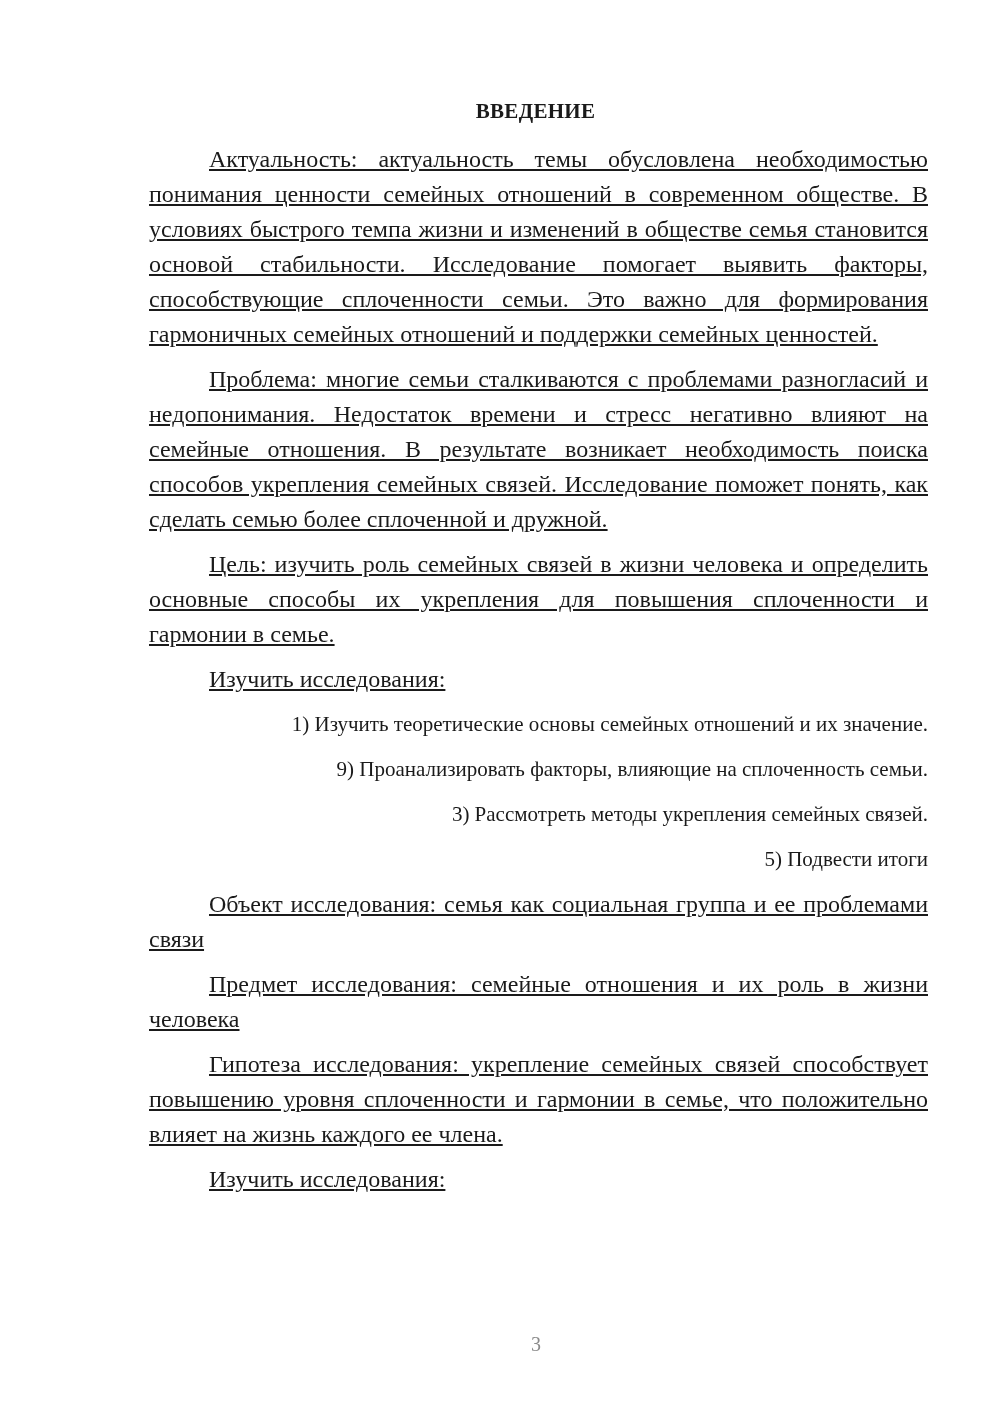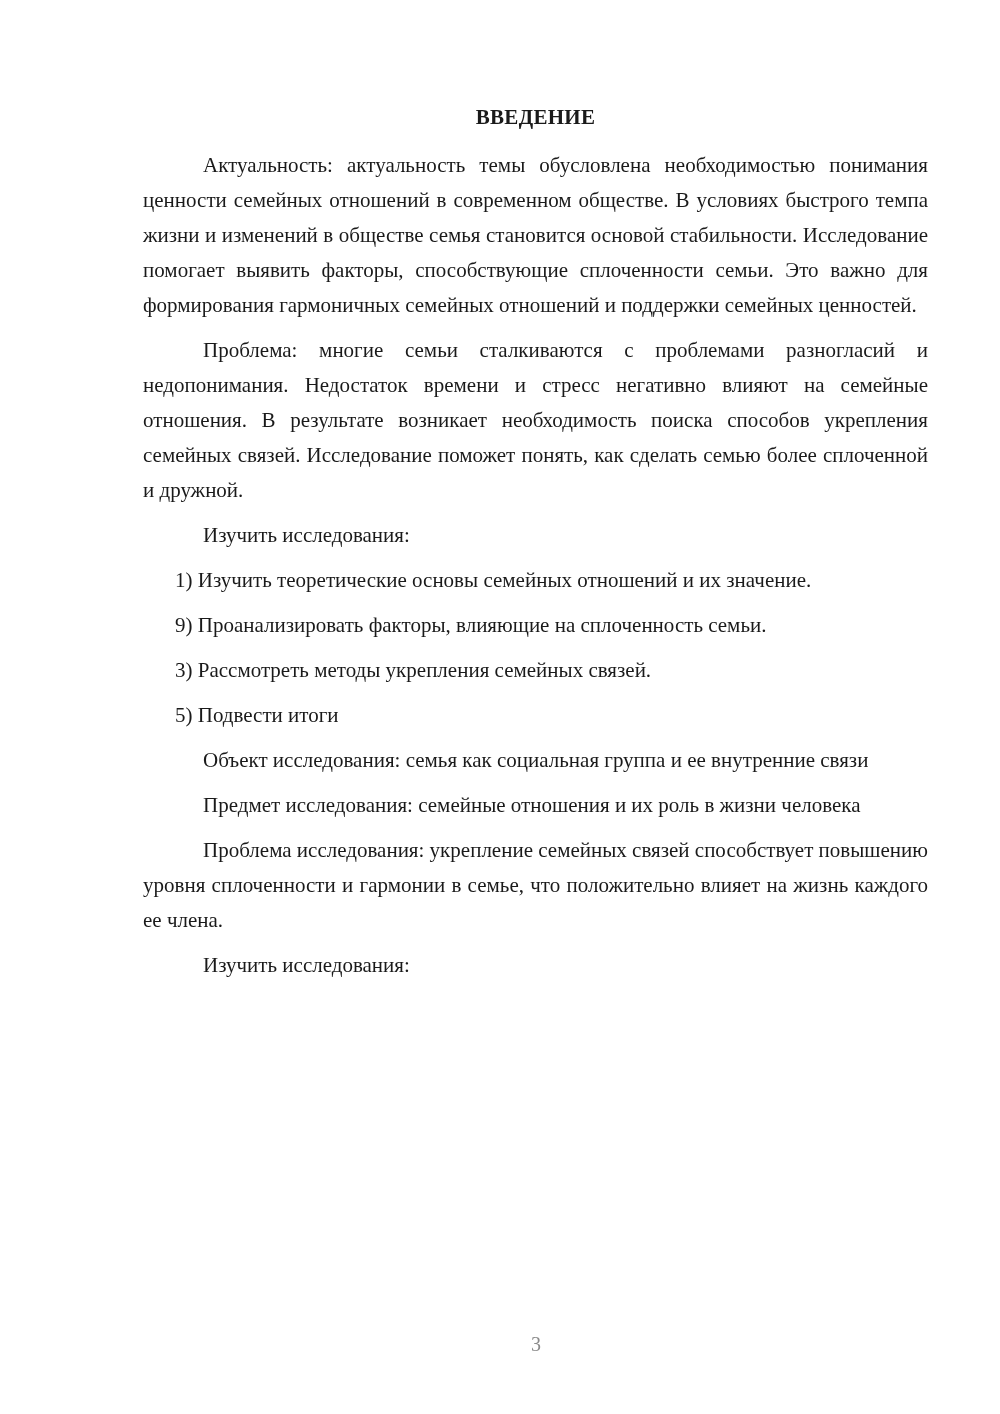--- a/index.html
+++ b/index.html
@@ -11,44 +11,45 @@
       width: 1000px;
       height: 1414px;
       position: relative;
       overflow: hidden;
       font-family: "Liberation Serif", "DejaVu Serif", serif;
       color: #1a1a1a;
     }
     .page {
       position: absolute;
       left: 143px;
-      top: 100px;
+      top: 94px;
       width: 785px;
     }
     .title {
       text-align: center;
       font-weight: bold;
       font-size: 21px;
       line-height: 35px;
       margin: 0 0 13px 0;
       letter-spacing: 0.3px;
     }
     .para {
-      font-size: 21px;
+      font-size: 24px;
       line-height: 35px;
       text-align: justify;
       text-indent: 60px;
-      margin: 0 0 10px 0;
+      margin: 0 0 10px 6px;
+      text-decoration: underline;
     }
     .list-item {
       font-size: 21px;
       line-height: 35px;
       margin: 0 0 10px 0;
       padding-left: 32px;
-      text-align: left;
+      text-align: right;
     }
     .page-number {
       position: absolute;
       top: 1333px;
       left: 0;
       width: 1000px;
       text-align: center;
       padding-left: 72px;
       box-sizing: border-box;
       font-size: 20px;
@@ -59,32 +60,33 @@
 </head>
 <body>
 
 <div class="page">
   <div class="title">ВВЕДЕНИЕ</div>
 
   <p class="para">Актуальность: актуальность темы обусловлена необходимостью понимания ценности семейных отношений в современном обществе. В условиях быстрого темпа жизни и изменений в обществе семья становится основой стабильности. Исследование помогает выявить факторы, способствующие сплоченности семьи. Это важно для формирования гармоничных семейных отношений и поддержки семейных ценностей.</p>
 
   <p class="para">Проблема: многие семьи сталкиваются с проблемами разногласий и недопонимания. Недостаток времени и стресс негативно влияют на семейные отношения. В результате возникает необходимость поиска способов укрепления семейных связей. Исследование поможет понять, как сделать семью более сплоченной и дружной.</p>
 
+  <p class="para">Цель: изучить роль семейных связей в жизни человека и определить основные способы их укрепления для повышения сплоченности и гармонии в семье.</p>
 
   <p class="para">Изучить исследования:</p>
 
   <div>
     <p class="list-item">1) Изучить теоретические основы семейных отношений и их значение.</p>
     <p class="list-item">9) Проанализировать факторы, влияющие на сплоченность семьи.</p>
     <p class="list-item">3) Рассмотреть методы укрепления семейных связей.</p>
     <p class="list-item">5) Подвести итоги</p>
   </div>
 
-  <p class="para">Объект исследования: семья как социальная группа и ее внутренние связи</p>
+  <p class="para">Объект исследования: семья как социальная группа и ее проблемами связи</p>
 
   <p class="para">Предмет исследования: семейные отношения и их роль в жизни человека</p>
 
-  <p class="para">Проблема исследования: укрепление семейных связей способствует повышению уровня сплоченности и гармонии в семье, что положительно влияет на жизнь каждого ее члена.</p>
+  <p class="para">Гипотеза исследования: укрепление семейных связей способствует повышению уровня сплоченности и гармонии в семье, что положительно влияет на жизнь каждого ее члена.</p>
 
   <p class="para">Изучить исследования:</p>
 </div>
 
 <div class="page-number">3</div>
 
 </body></html>

